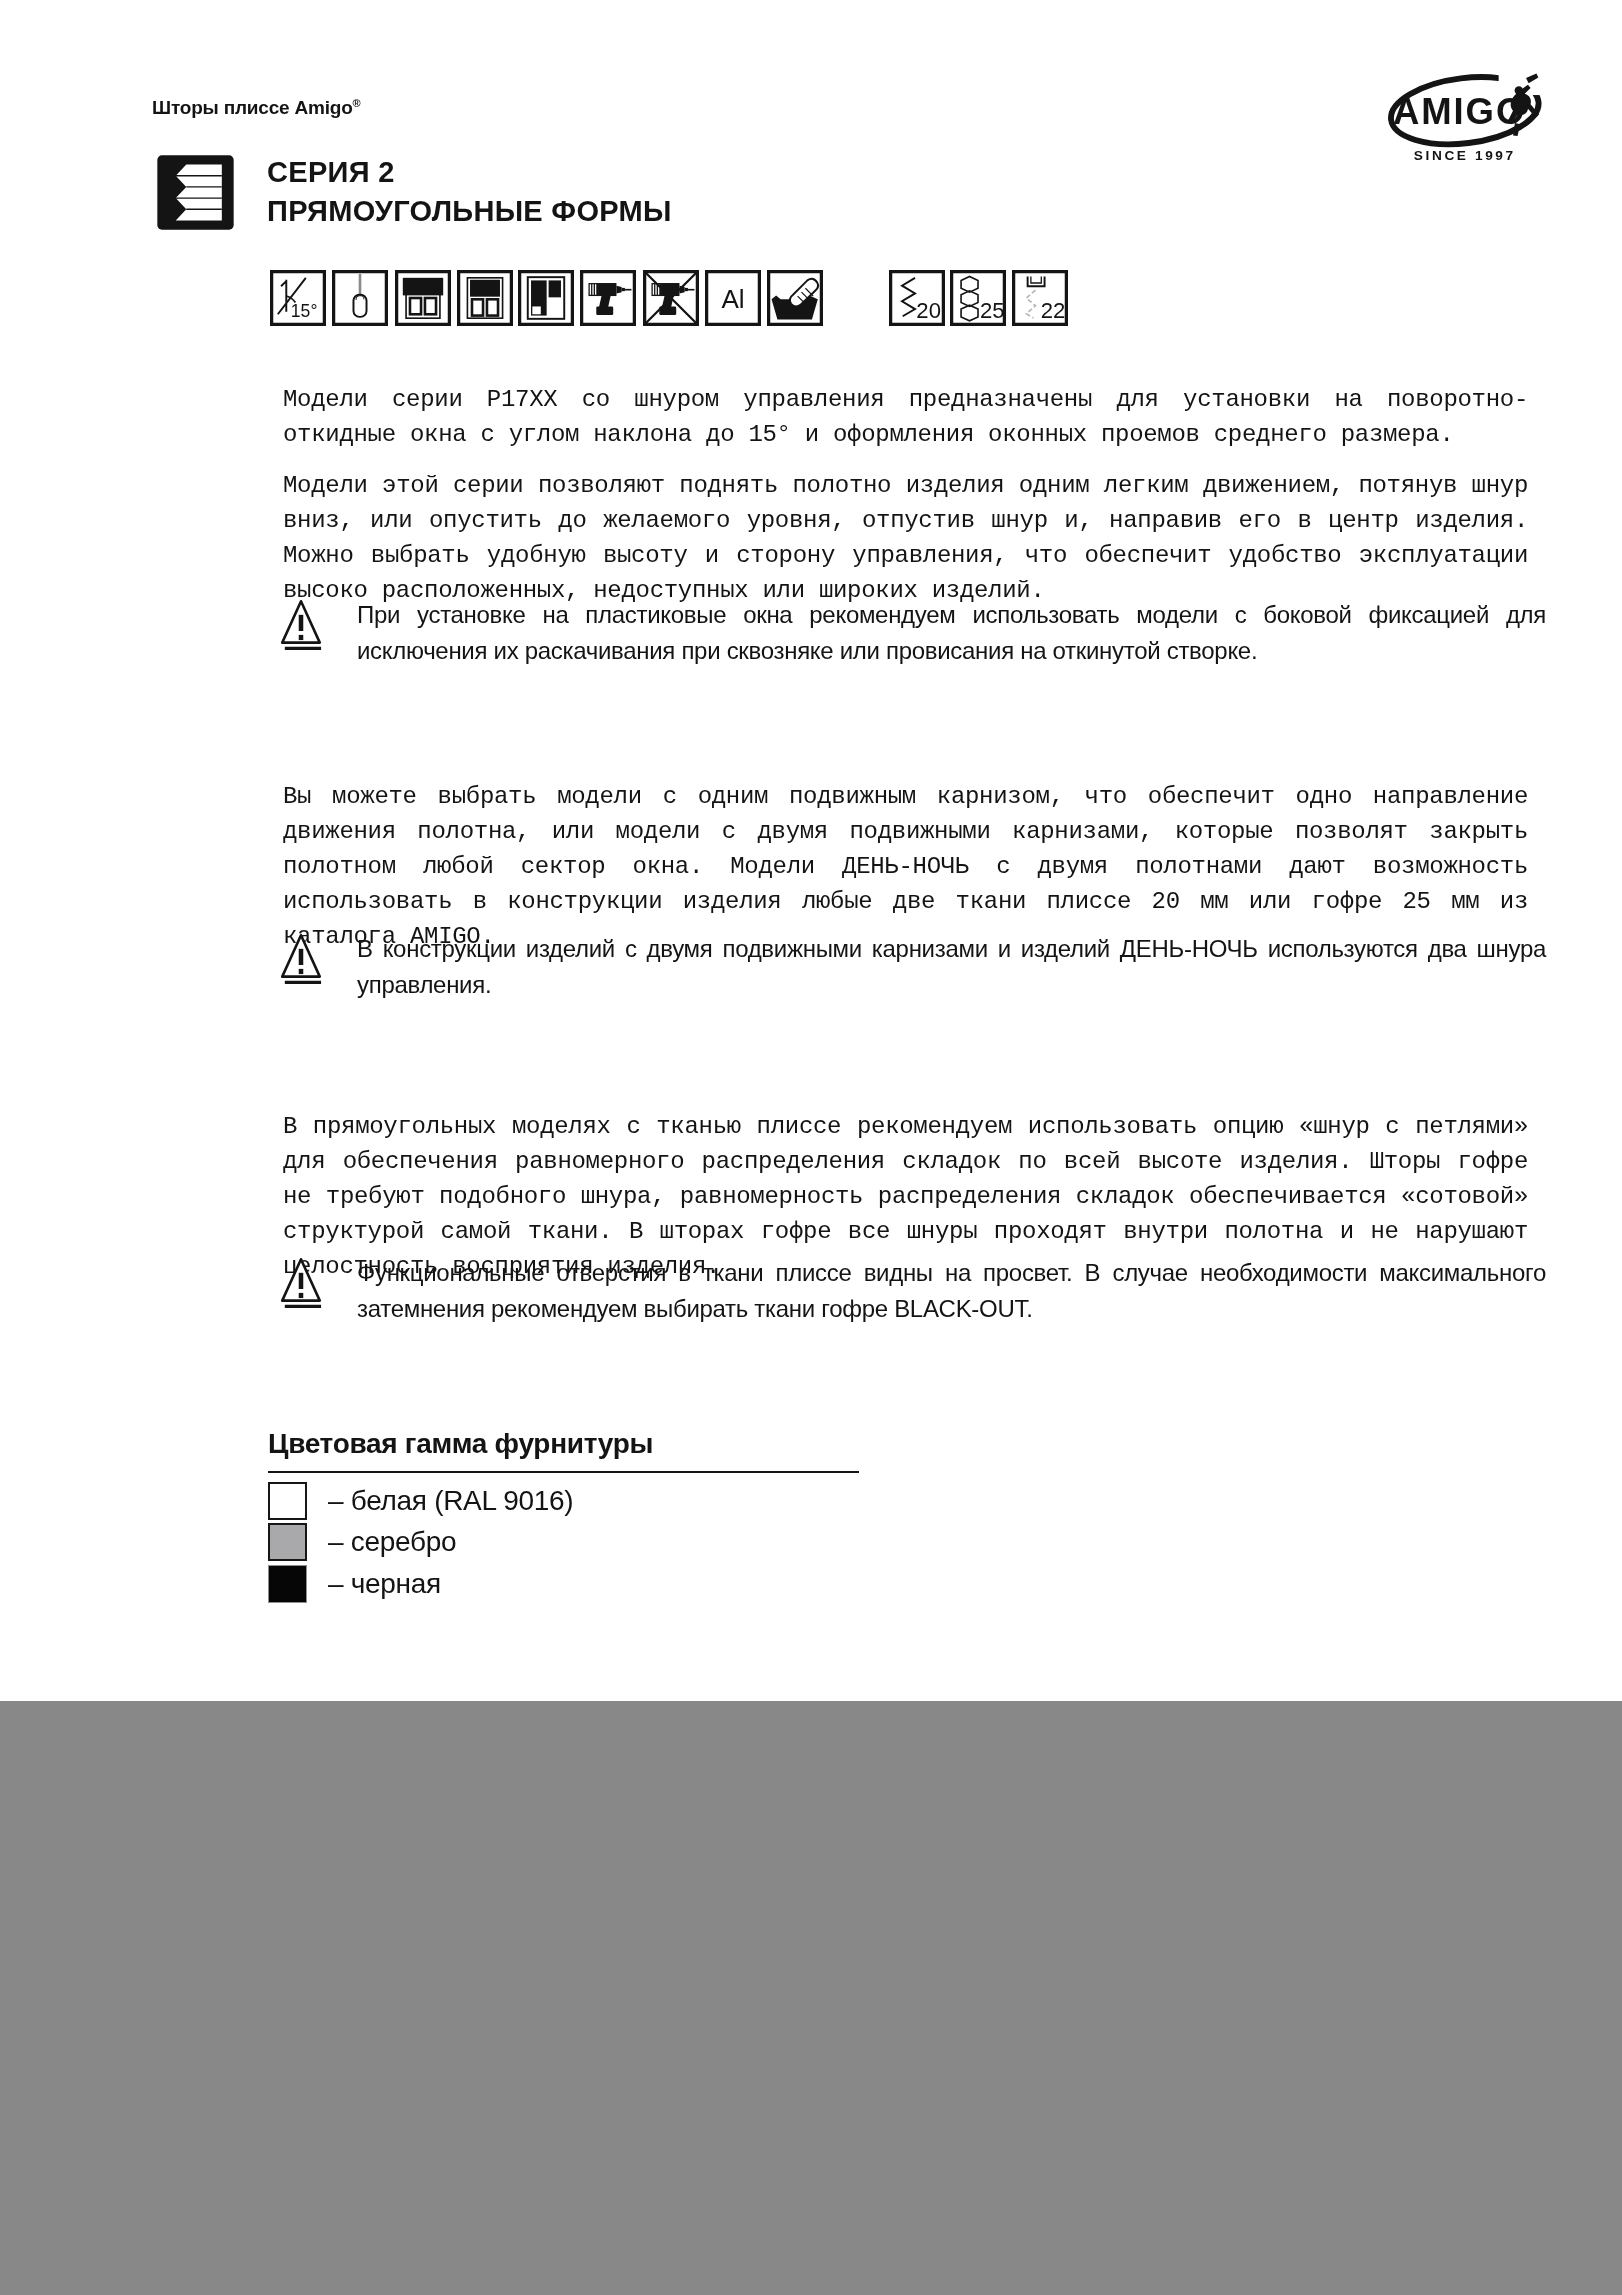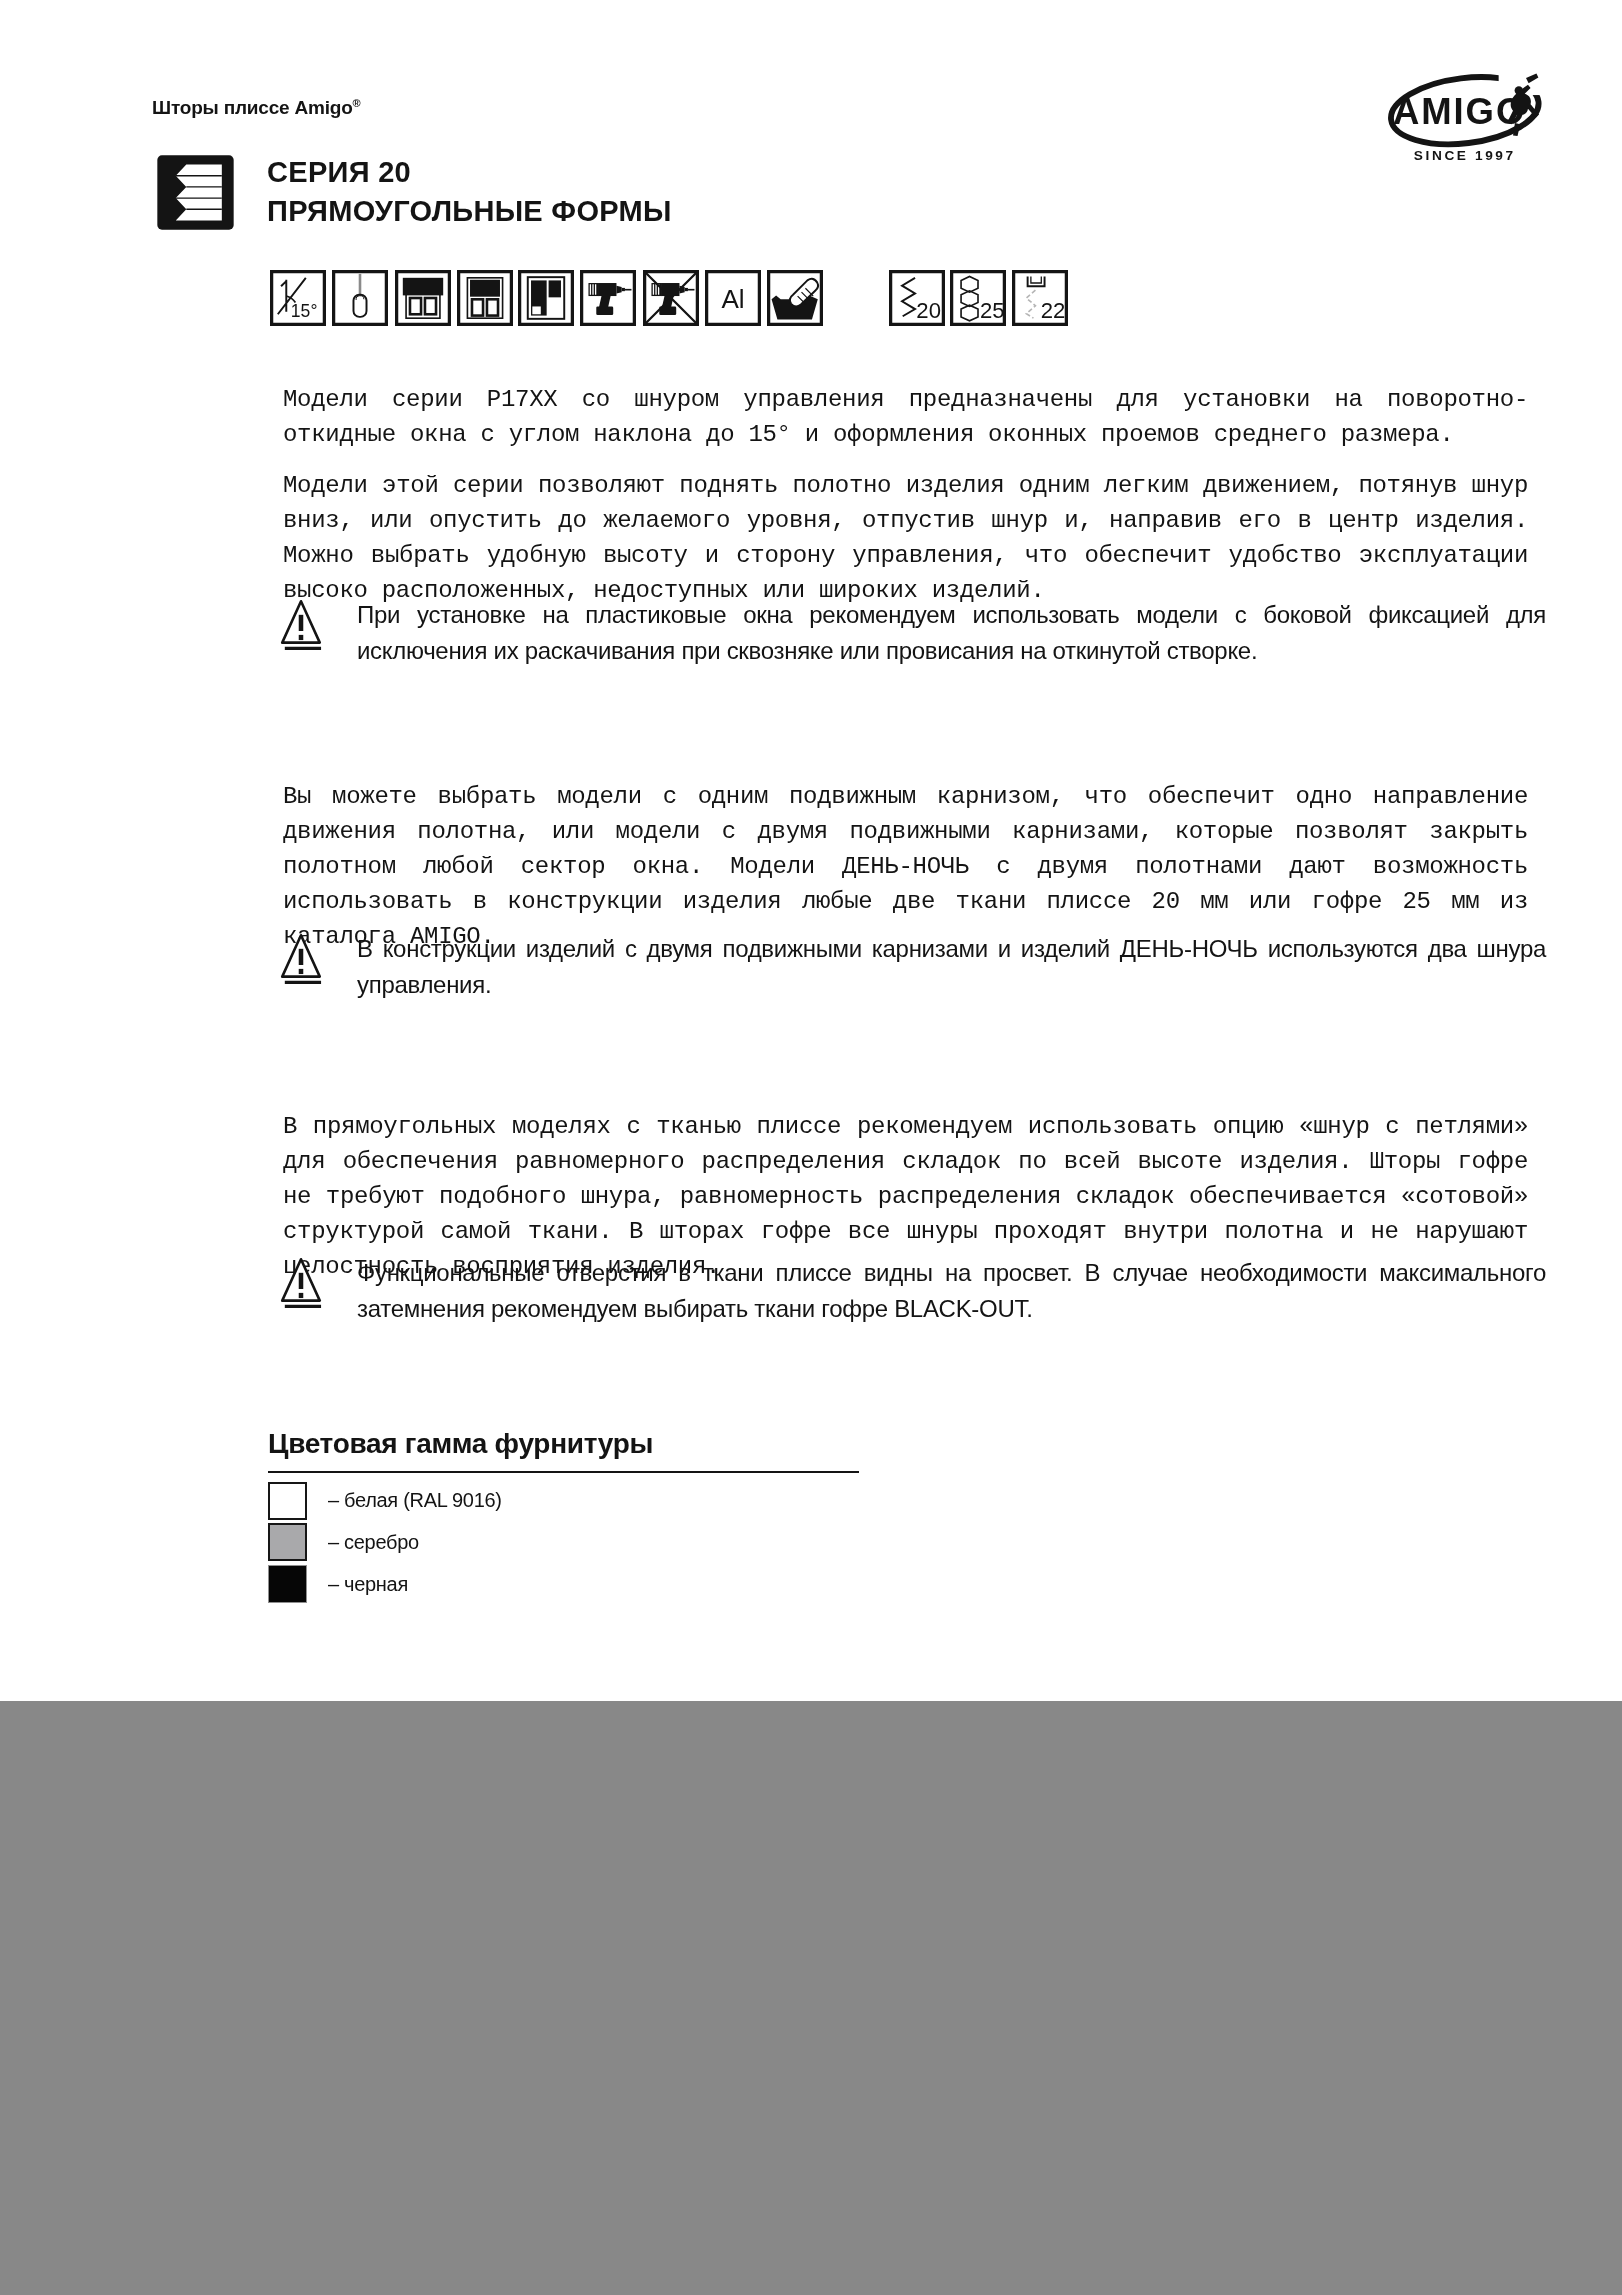--- a/index.html
+++ b/index.html
@@ -30,21 +30,21 @@
   .warn-text { font-size:24px; line-height:36px; text-align:justify; letter-spacing:-0.3px; width:1199px; }
 
   
   .colors { position:absolute; left:268px; top:1428px; width:785px; }
   .colors-title { font-size:28px; font-weight:bold; letter-spacing:-0.3px; }
   .colors-rule { margin-top:11px; width:591px; height:2px; background:#141414; }
   .colors-list { margin-top:8.5px; display:flex; flex-direction:column; gap:3.9px; }
   .color-row { display:flex; align-items:center; height:38px; }
   .swatch { box-sizing:border-box; width:39px; height:38px; border:2px solid #161616; flex:0 0 auto; }
   .swatch.black { border-color:#8f8f8f; border-width:0.7px; }
-  .color-label { margin-left:21px; font-size:20px; letter-spacing:-0.3px; }
+  .color-label { margin-left:21px; font-size:28px; letter-spacing:-0.3px; }
 
   
   .footer-brand { position:absolute; left:619px; top:2187px; font-size:19.6px; font-weight:bold; letter-spacing:-0.2px; }
   .footer-brand sup { font-size:11.8px; }
   .footer-icon { position:absolute; left:1368px; top:2163px; width:48px; height:54px; }
   .footer-divider { position:absolute; left:1430px; top:2162px; width:2px; height:133px; background:#141414; }
   .page-number { position:absolute; left:1463px; top:2176px; font-size:27px; letter-spacing:0.7px; }
 </style>
 </head>
 <body>
@@ -67,21 +67,21 @@
     </g>
     <text x="120" y="140" font-size="21" font-weight="bold" letter-spacing="4" text-anchor="middle">SINCE 1997</text>
   </svg>
 
   <svg class="series-icon" viewBox="0 0 120 117">
     <rect x="2" y="2" width="116" height="113" rx="7" fill="#141414"></rect>
     <path d="M46,16 H100 V101 H30 L46,84 L30,67 L46,50 L30,33 Z" fill="#ffffff"></path>
     <path d="M30,33 H100 M46,50 H100 M30,67 H100 M46,84 H100" stroke="#141414" stroke-width="2" fill="none"></path>
   </svg>
   <div class="page-title">
-    <div>СЕРИЯ 20</div>
+    <div>СЕРИЯ 2</div>
     <div>ПРЯМОУГОЛЬНЫЕ ФОРМЫ</div>
   </div>
 
   <svg class="fi" style="left:270px" viewBox="0 0 86 86">
     <rect x="2.5" y="2.5" width="81" height="81" fill="#fff" stroke="#141414" stroke-width="5"></rect>
     <path d="M25,15 V64 M25,17 L17,25 M12,68 L55,12" stroke="#141414" stroke-width="3" fill="none"></path>
     <path d="M25,40 A 24 24 0 0 1 39,50" stroke="#141414" stroke-width="2.5" fill="none"></path>
     <text x="32" y="72" font-size="27">15°</text>
   </svg>
   <svg class="fi" style="left:332px" viewBox="0 0 86 86">

